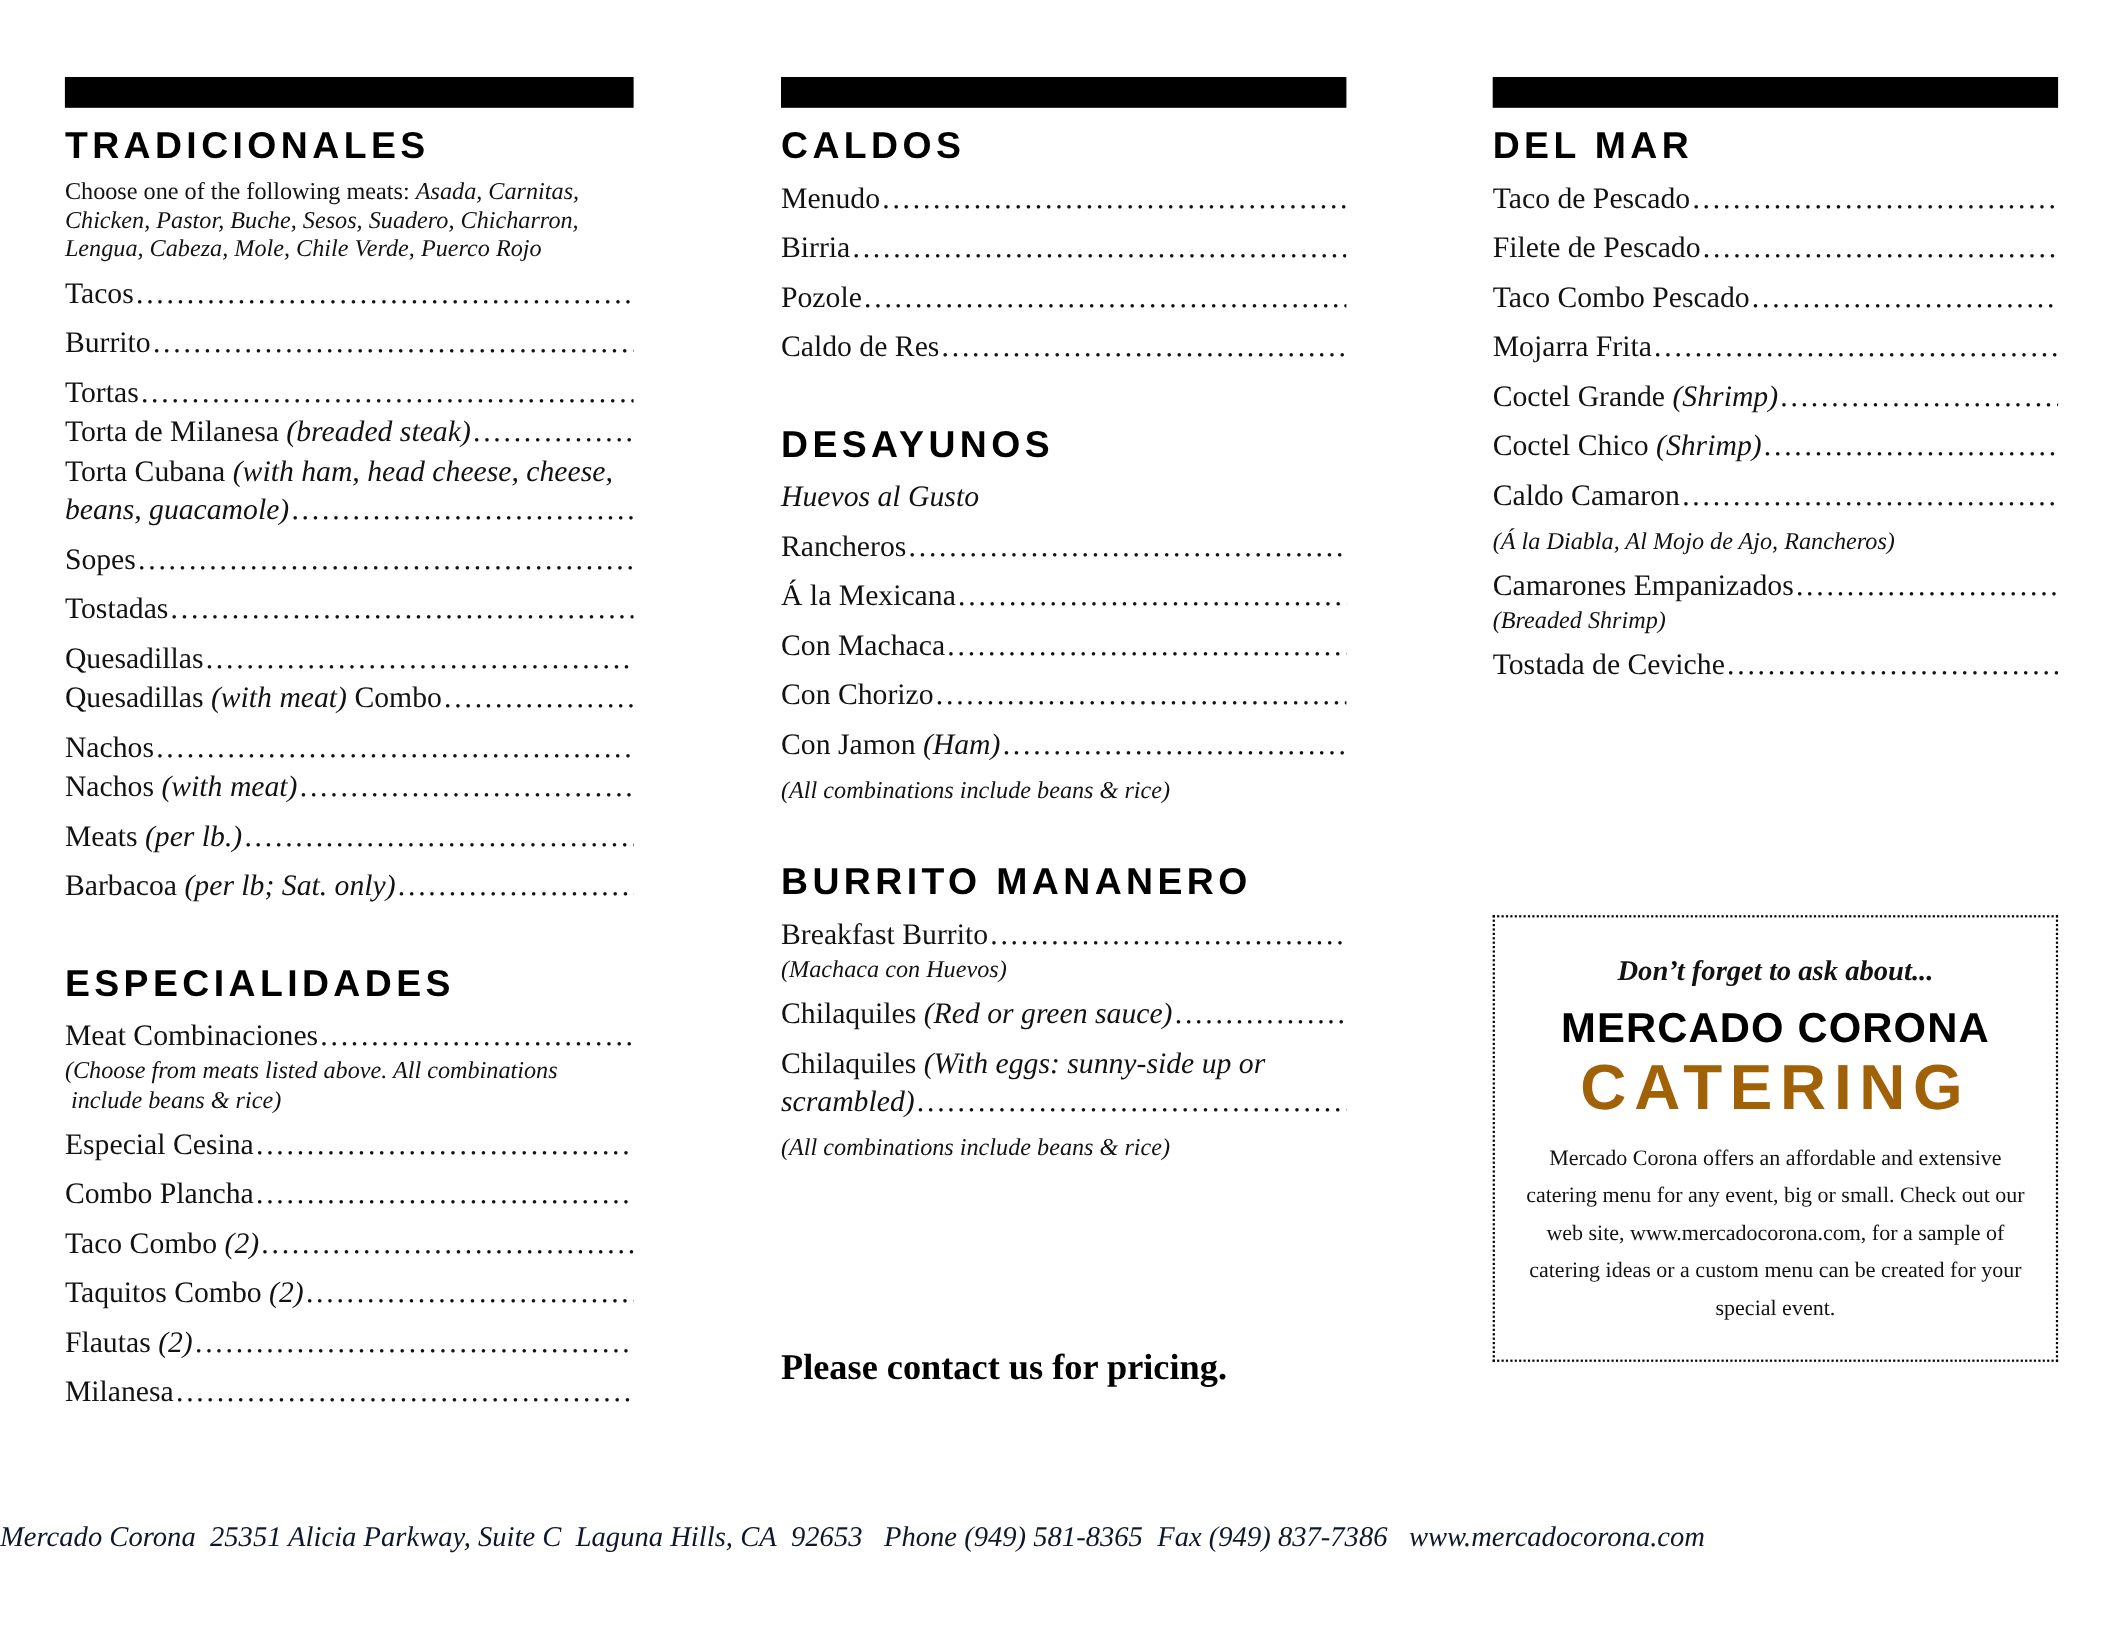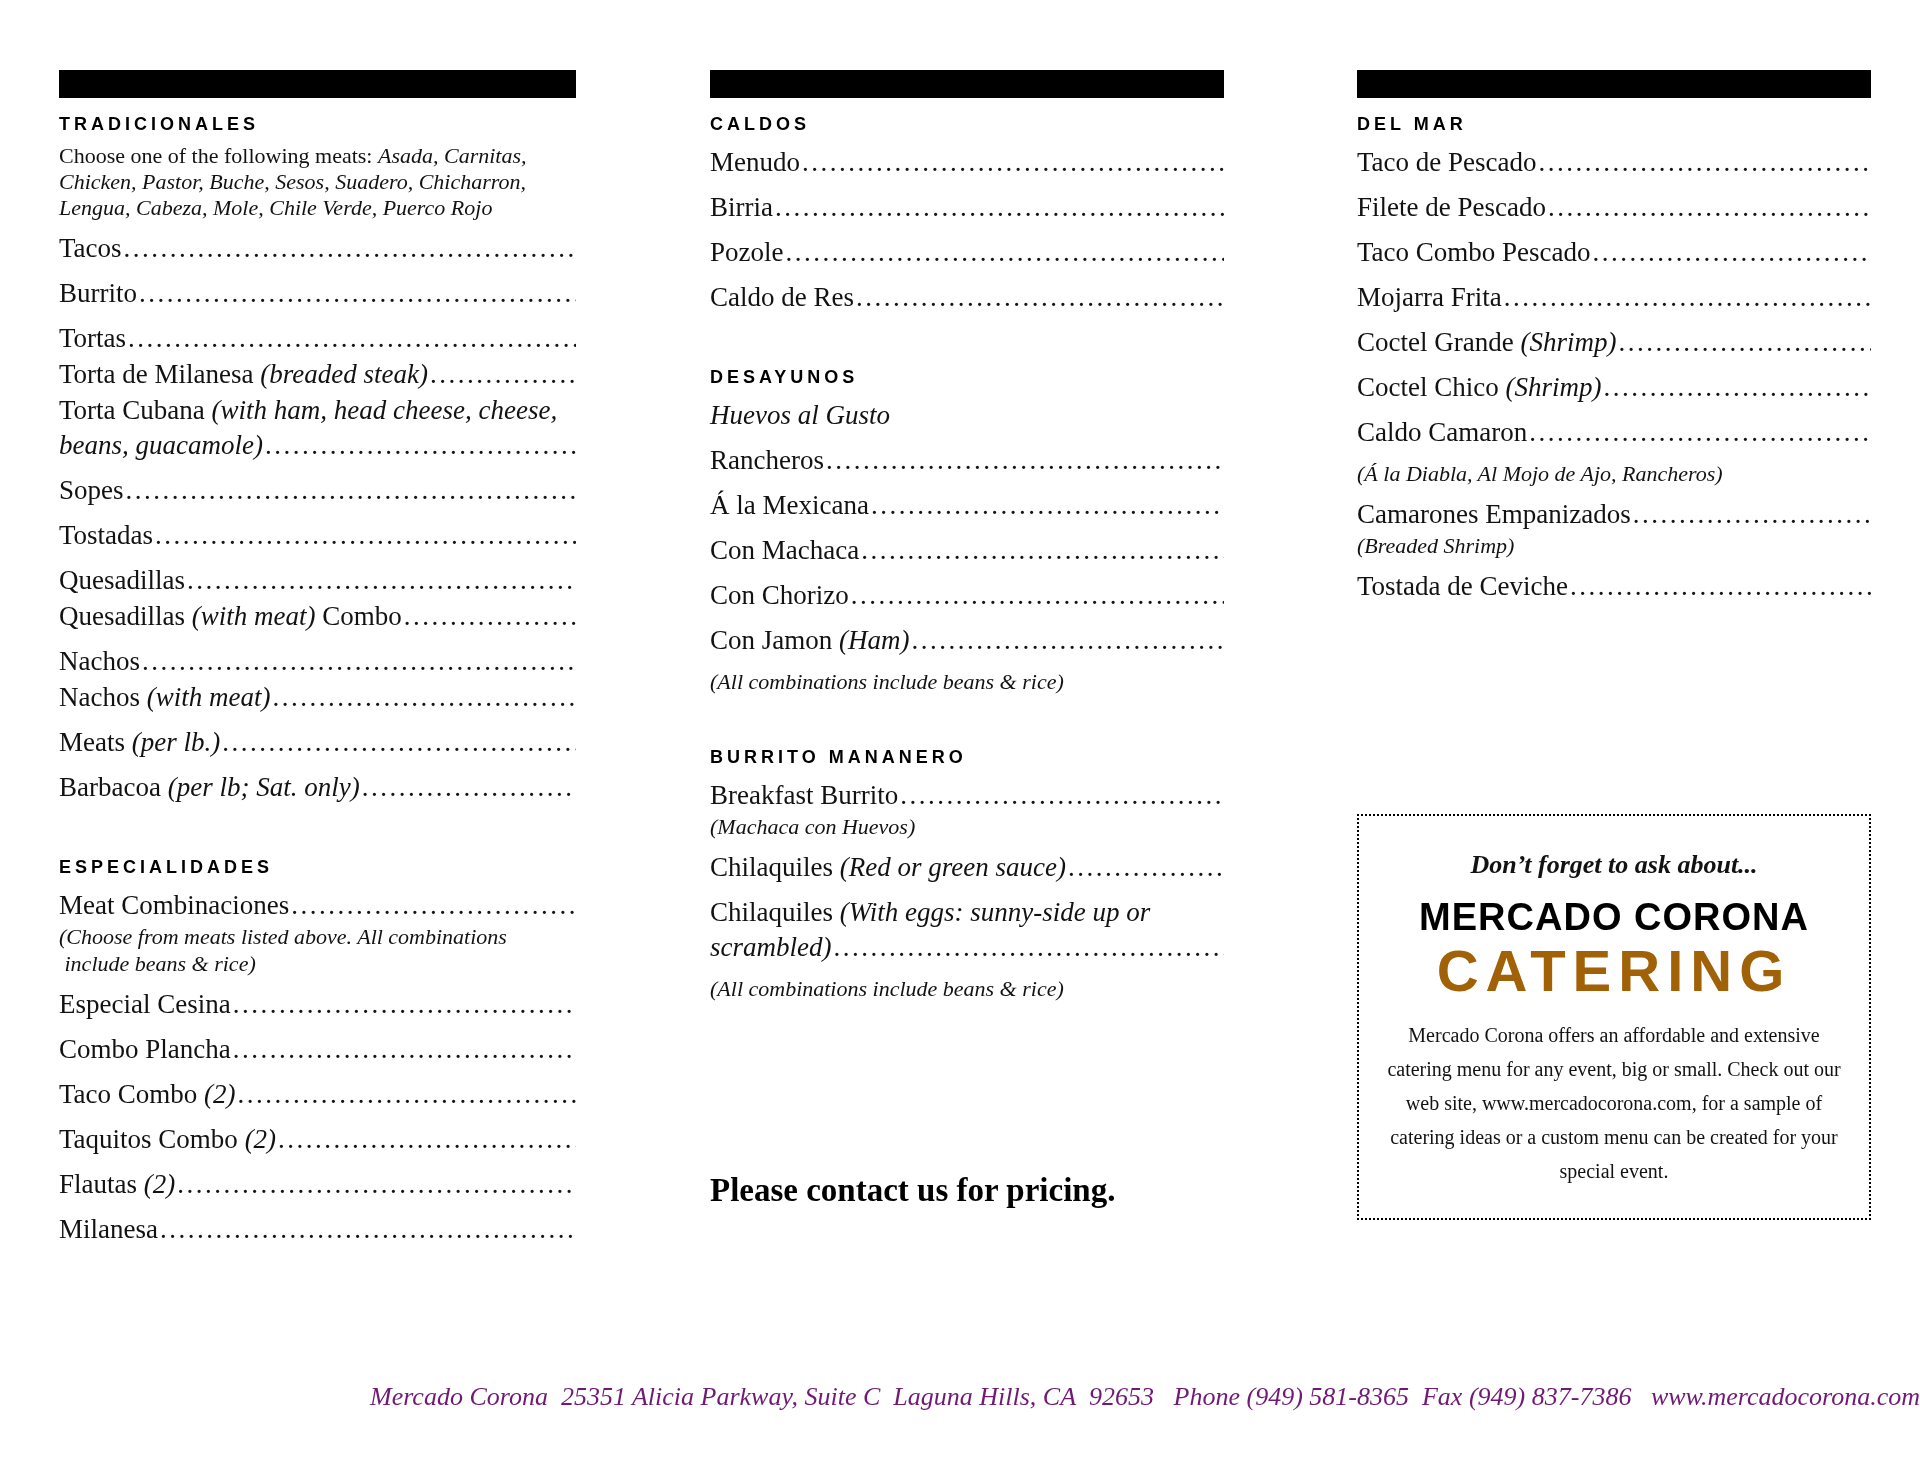--- a/index.html
+++ b/index.html
@@ -10,21 +10,21 @@
     background: #ffffff; color: #121212;
     font-family: "Liberation Serif", serif;
   }
   .col { position: absolute; top: 70px; }
   .col1 { left: 59px;  width: 517px; }
   .col2 { left: 710px; width: 514px; }
   .col3 { left: 1357px; width: 514px; }
   .bar { height: 28px; background: #000; width: 100%; }
   .heading {
     font-family: "Liberation Sans", sans-serif; font-weight: bold;
-    font-size: 18px; letter-spacing: 4px; color: #000;
+    font-size: 34px; letter-spacing: 4px; color: #000;
     margin: 16px 0 8px;
   }
   .heading.sub { margin-top: 52px; }
   .intro { font-size: 22px; line-height: 26px; margin: 8px 0 6px; }
   .it { font-style: italic; }
   .items {}
   .item { margin-top: 10px; }
   .item.tight { margin-top: 1px; }
   .line { display: flex; align-items: baseline; font-size: 27px; line-height: 35px; }
   .line .txt { white-space: nowrap; }
@@ -44,21 +44,21 @@
     font-family: "Liberation Sans", sans-serif; font-weight: bold;
     font-size: 38px; letter-spacing: 1px; margin-top: 16px; color: #000;
   }
   .catering-title {
     font-family: "Liberation Sans", sans-serif; font-weight: bold;
     font-size: 58px; letter-spacing: 7px; line-height: 1.12; color: #a16207;
   }
   .catering-body { font-size: 20px; line-height: 34px; margin-top: 14px; }
   .footer {
     position: absolute; left: 0; right: 0; top: 1382px;
-    text-align: right; font-style: italic; font-size: 26px; color: #701a75;
+    text-align: left; font-style: italic; font-size: 26px; color: #0f172a;
   }
 </style>
 </head>
 <body>
 
 <div class="page">
 
   <div class="col col1">
     <div class="bar"></div>
     <div class="heading">TRADICIONALES</div>

